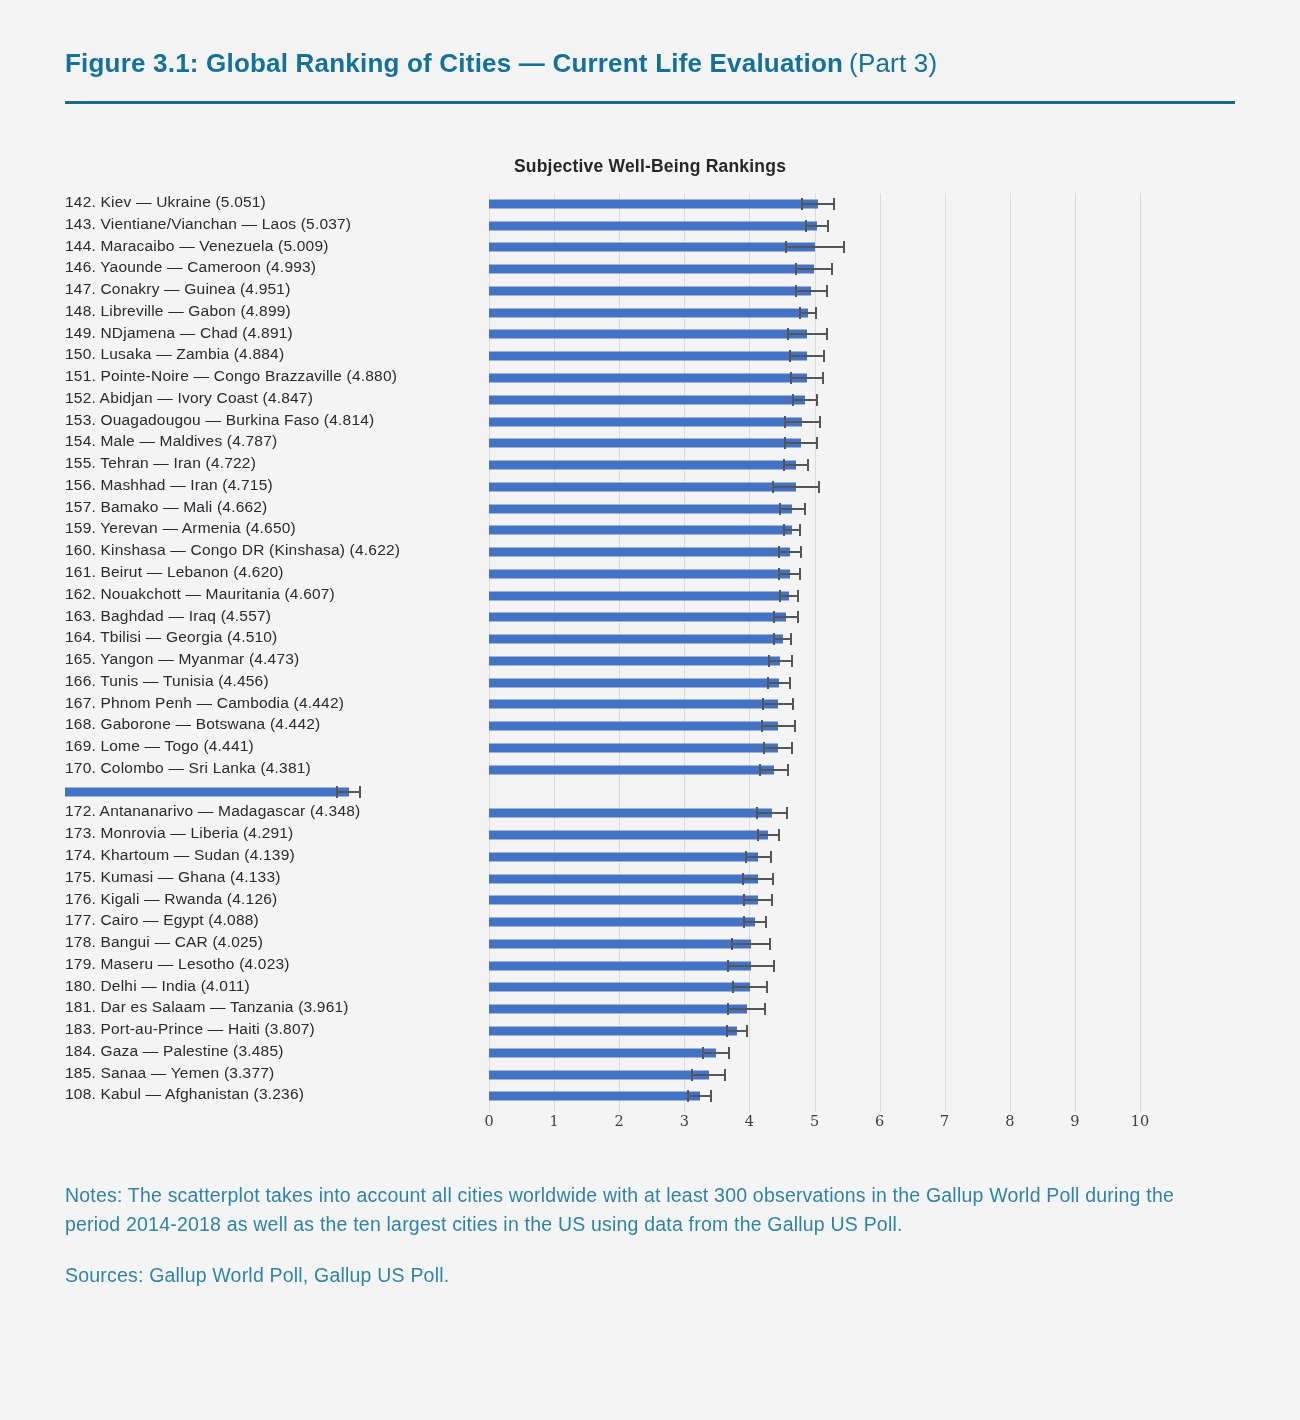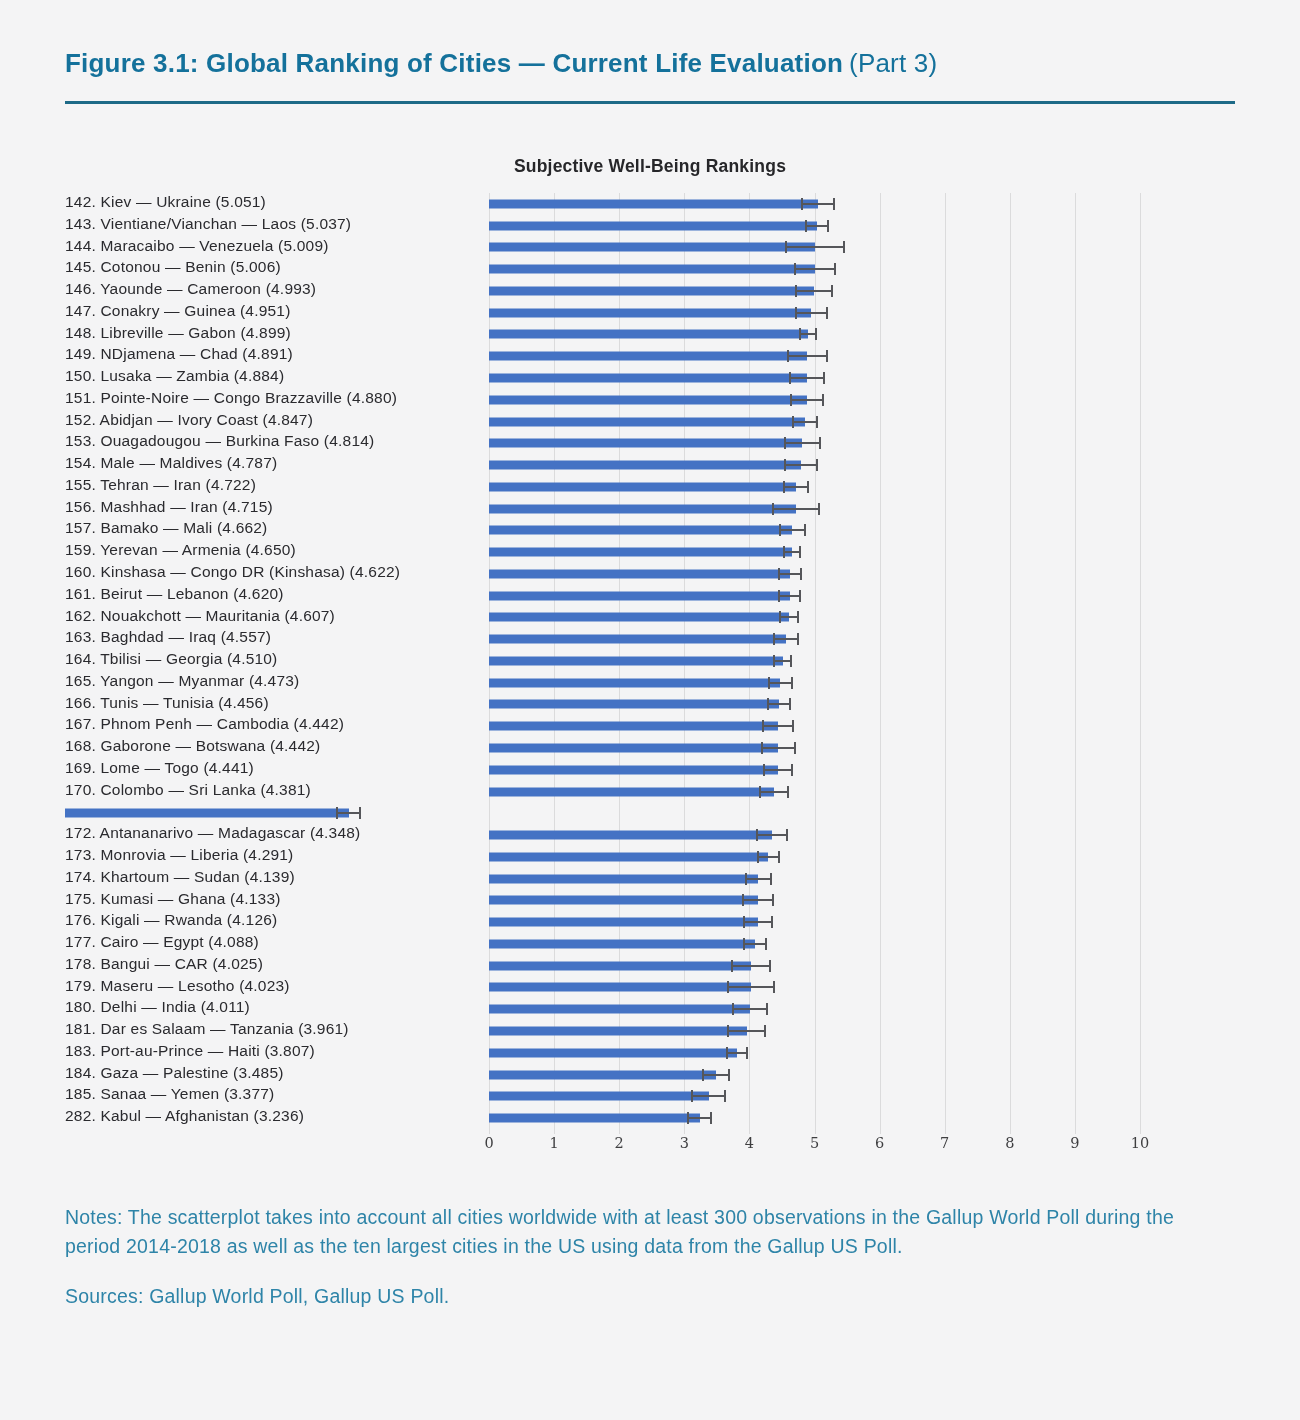--- a/index.html
+++ b/index.html
@@ -113,27 +113,20 @@
           </div>
         </div>
         <div class="row">
           <div class="row-label">144. Maracaibo — Venezuela (5.009)</div>
           <div class="row-plot">
             <div class="bar" style="width: 50.09%;"></div>
             <div class="whisker" style="left: 45.49%; width: 9.2%;"></div>
           </div>
         </div>
         <div class="row">
-          <div class="row-label">145. Cotonou — Benin (5.006)</div>
-          <div class="row-plot">
-            <div class="bar" style="width: 50.06%;"></div>
-            <div class="whisker" style="left: 46.86%; width: 6.4%;"></div>
-          </div>
-        </div>
-        <div class="row">
           <div class="row-label">146. Yaounde — Cameroon (4.993)</div>
           <div class="row-plot">
             <div class="bar" style="width: 49.93%;"></div>
             <div class="whisker" style="left: 47.03%; width: 5.8%;"></div>
           </div>
         </div>
         <div class="row">
           <div class="row-label">147. Conakry — Guinea (4.951)</div>
           <div class="row-plot">
             <div class="bar" style="width: 49.51%;"></div>
@@ -385,21 +378,21 @@
           </div>
         </div>
         <div class="row">
           <div class="row-label">185. Sanaa — Yemen (3.377)</div>
           <div class="row-plot">
             <div class="bar" style="width: 33.77%;"></div>
             <div class="whisker" style="left: 31.07%; width: 5.4%;"></div>
           </div>
         </div>
         <div class="row">
-          <div class="row-label">282. Kabul — Afghanistan (3.236)</div>
+          <div class="row-label">108. Kabul — Afghanistan (3.236)</div>
           <div class="row-plot">
             <div class="bar" style="width: 32.36%;"></div>
             <div class="whisker" style="left: 30.46%; width: 3.8%;"></div>
           </div>
         </div>
       </div>
   </div>
   <div class="axis" id="axis">
       <span class="tick" style="left: 0%;">0</span>
       <span class="tick" style="left: 10%;">1</span>

